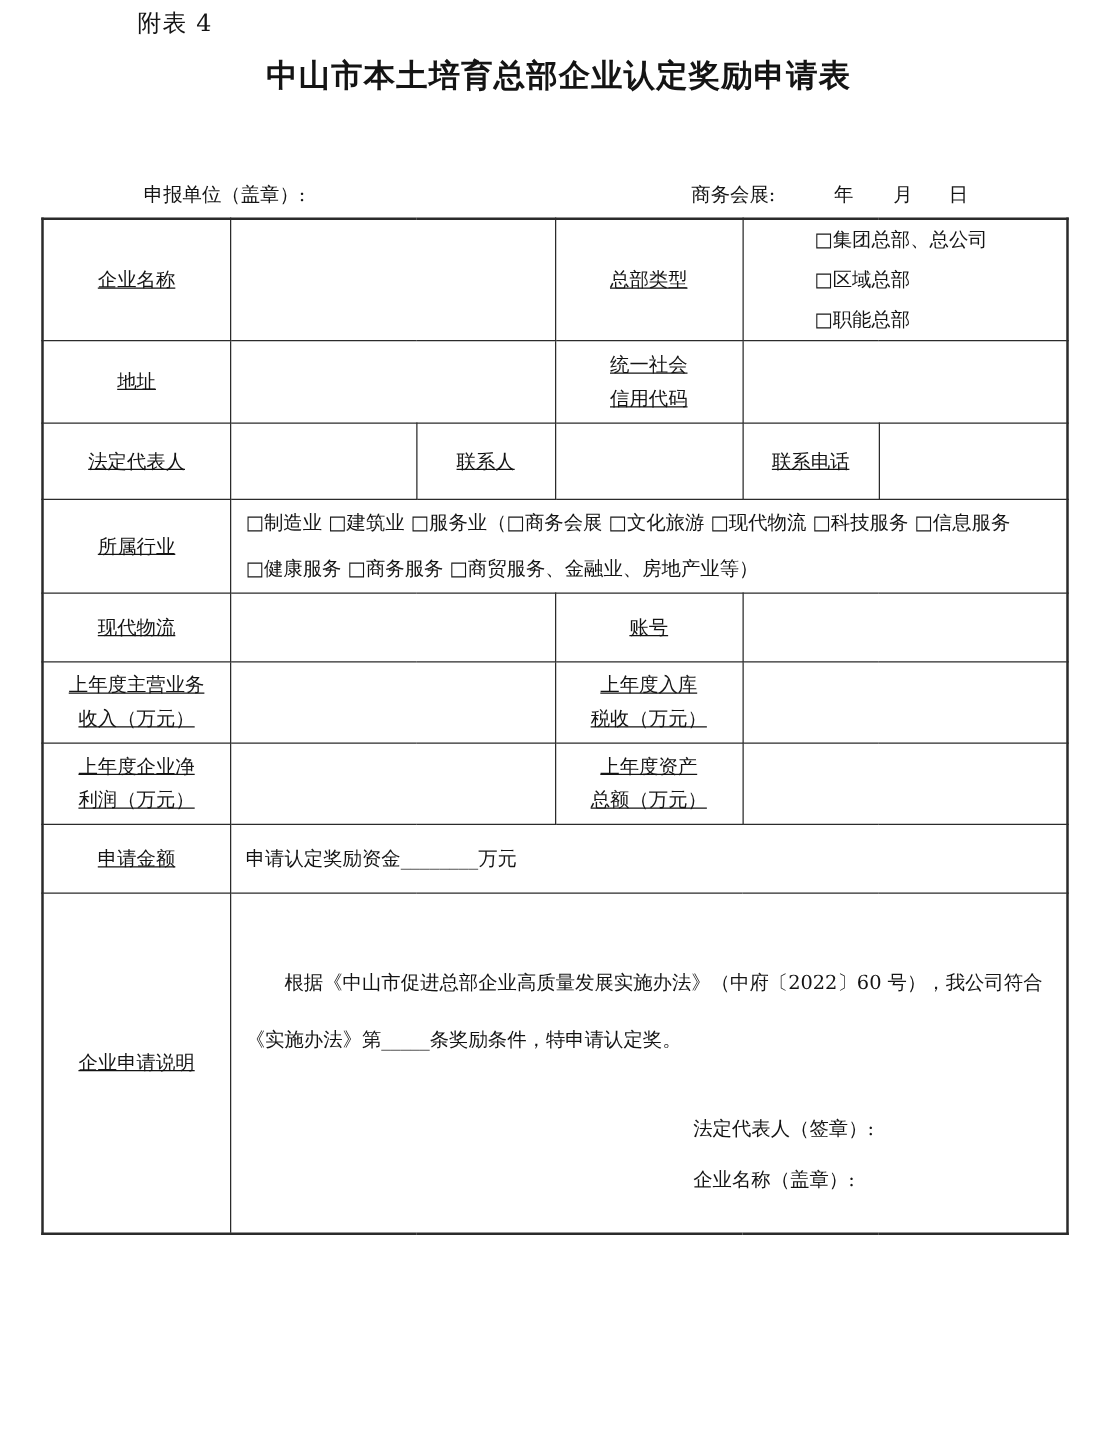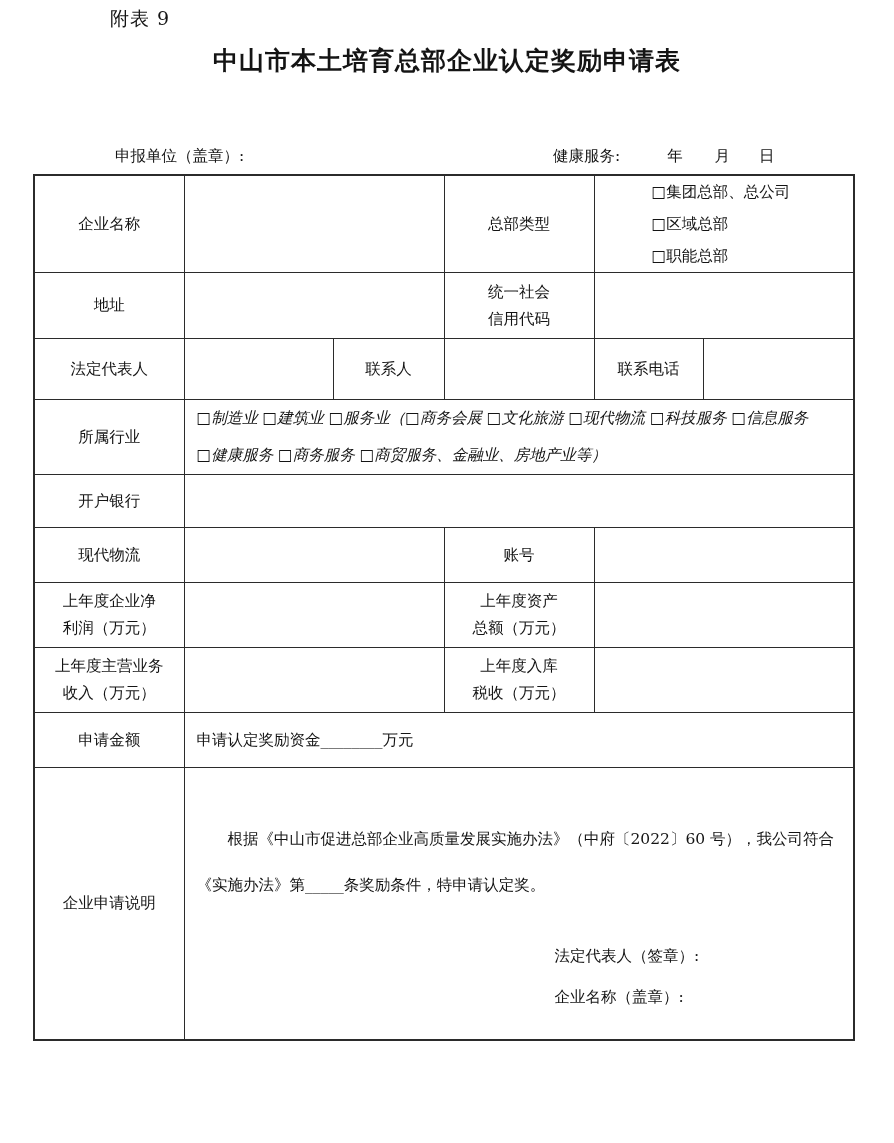--- a/index.html
+++ b/index.html
@@ -31,46 +31,46 @@
   table.form {
     position: absolute; left: 33px; top: 174px;
     width: 820px;
     border-collapse: collapse;
     table-layout: fixed;
     font-size: 15.5px;
   }
   table.form, table.form td { border: 1px solid #2b2b2b; }
   table.form { border-width: 2px; }
   td { padding: 0; vertical-align: middle; }
-  td.lbl { text-align: center; line-height: 27px; }
+  td.lbl { text-align: center; line-height: 27px; text-decoration: underline; }
   td.pre { white-space: pre-line; text-align: center; }
   td.val-left { text-align: left; padding-left: 12px; }
   .opts { padding-left: 13px; line-height: 32px; text-align: left; margin-left: 44px; }
   .opts div { white-space: nowrap; }
   .industry {
     padding-left: 12px; padding-right: 6px;
-    line-height: 37px; text-align: left; white-space: pre-line; font-style: italic;
+    line-height: 37px; text-align: left; white-space: pre-line;
   }
   td.statement-cell { vertical-align: top; text-align: left; }
   .statement-par {
     margin: 48px 16px 0 12px;
     text-indent: 2em; line-height: 46px;
   }
   .sign-block { margin: 28px 0 0 370px; }
   .sign-block div { line-height: 41px; }
 </style>
 </head>
 <body>
 
-<div class="appendix">附表 9</div>
+<div class="appendix">附表 4</div>
 <div class="doc-title">中山市本土培育总部企业认定奖励申请表</div>
 
 <div class="hdr-declarant">申报单位（盖章）:</div>
 <div class="hdr-date">
-  <span>健康服务:</span>
+  <span>商务会展:</span>
   <span class="y">年</span>
   <span class="m">月</span>
   <span class="d">日</span>
 </div>
 
 <table class="form">
   <colgroup>
     <col style="width:150px">
       <col style="width:149px">
       <col style="width:111px">
@@ -110,47 +110,43 @@
     <td></td>
   </tr>
 
   <tr style="height:74px">
     <td class="lbl">所属行业</td>
     <td colspan="5" class="industry">□制造业 □建筑业 □服务业（□商务会展 □文化旅游 □现代物流 □科技服务 □信息服务
 □健康服务 □商务服务 □商贸服务、金融业、房地产业等）</td>
   </tr>
 
 
-  <tr style="height:53px">
-    <td class="lbl">开户银行</td>
-    <td colspan="5"></td>
-  </tr>
 
   <tr style="height:55px">
     <td class="lbl">现代物流</td>
     <td colspan="2"></td>
     <td class="lbl">账号</td>
     <td colspan="2"></td>
   </tr>
 
   <tr style="height:65px">
+    <td class="lbl pre">上年度主营业务
+收入（万元）</td>
+    <td colspan="2"></td>
+    <td class="lbl pre">上年度入库
+税收（万元）</td>
+    <td colspan="2"></td>
+  </tr>
+
+  <tr style="height:65px">
     <td class="lbl pre">上年度企业净
 利润（万元）</td>
     <td colspan="2"></td>
     <td class="lbl pre">上年度资产
 总额（万元）</td>
-    <td colspan="2"></td>
-  </tr>
-
-  <tr style="height:65px">
-    <td class="lbl pre">上年度主营业务
-收入（万元）</td>
-    <td colspan="2"></td>
-    <td class="lbl pre">上年度入库
-税收（万元）</td>
     <td colspan="2"></td>
   </tr>
 
   <tr style="height:55px">
     <td class="lbl">申请金额</td>
     <td colspan="5" class="val-left">申请认定奖励资金________万元</td>
   </tr>
 
   <tr style="height:272px">
     <td class="lbl">企业申请说明</td>

